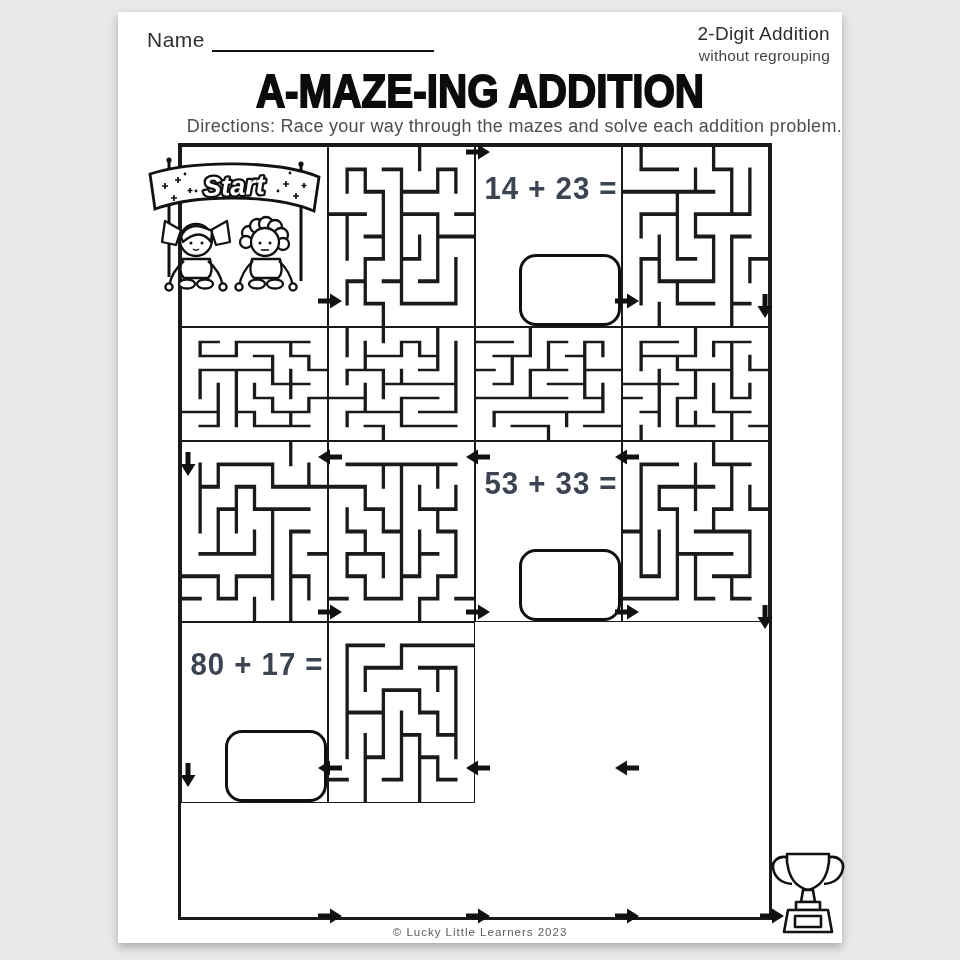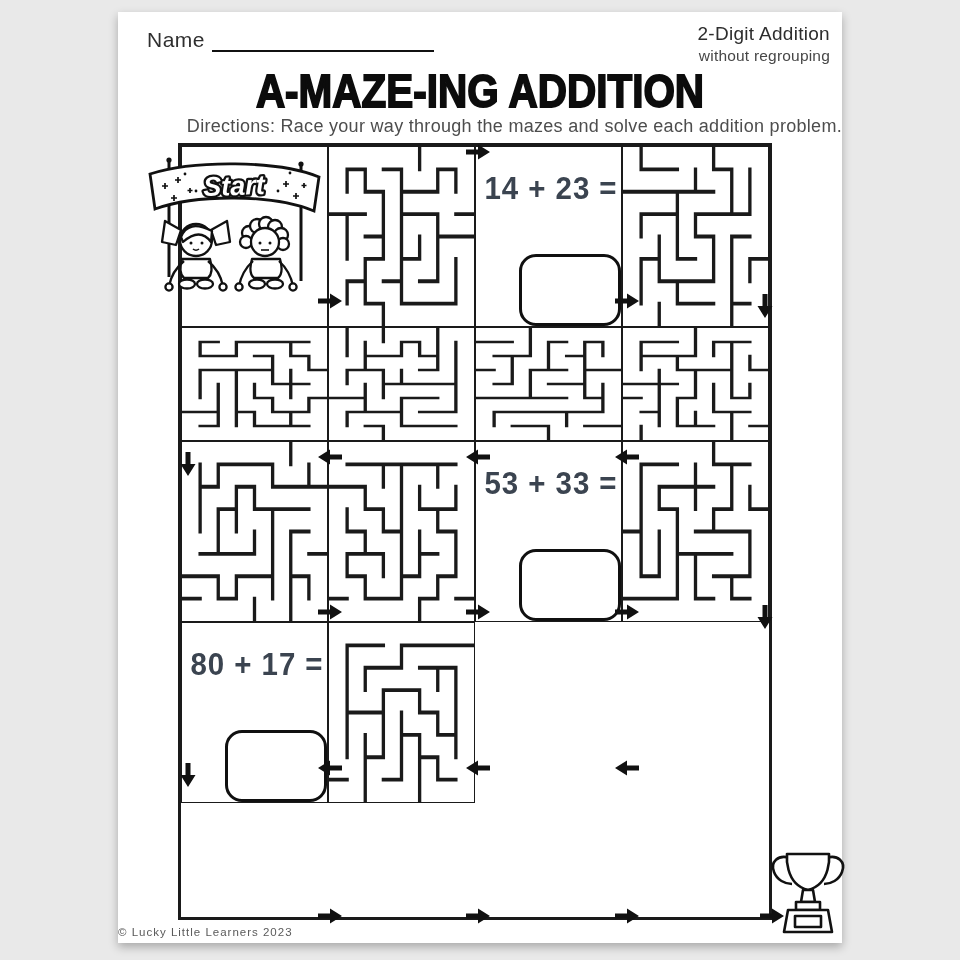--- a/index.html
+++ b/index.html
@@ -45,21 +45,21 @@
   }
   .answer-box{
     width:96px;height:66px;border:3px solid #101010;border-radius:17px;
     margin-top:11px;background:#fff;
   }
   .cell.start{overflow:visible;}
   .startart{position:absolute;left:-44px;top:0;width:192px;height:150px;overflow:visible;z-index:5;}
   .parrow{position:absolute;width:28px;height:18px;z-index:6;line-height:0;}
   .trophy{position:absolute;left:650px;top:836px;width:80px;height:94px;z-index:4;}
   .footer{
-    position:absolute;left:0;bottom:5px;width:100%;text-align:left;
+    position:absolute;left:0;bottom:5px;width:100%;text-align:center;
     font-size:11.5px;color:#5a5a5a;letter-spacing:1px;
   }
 </style>
 </head>
 <body>
 
 <div class="page">
 
   <div class="name-row">
     <span class="name-label">Name</span>

